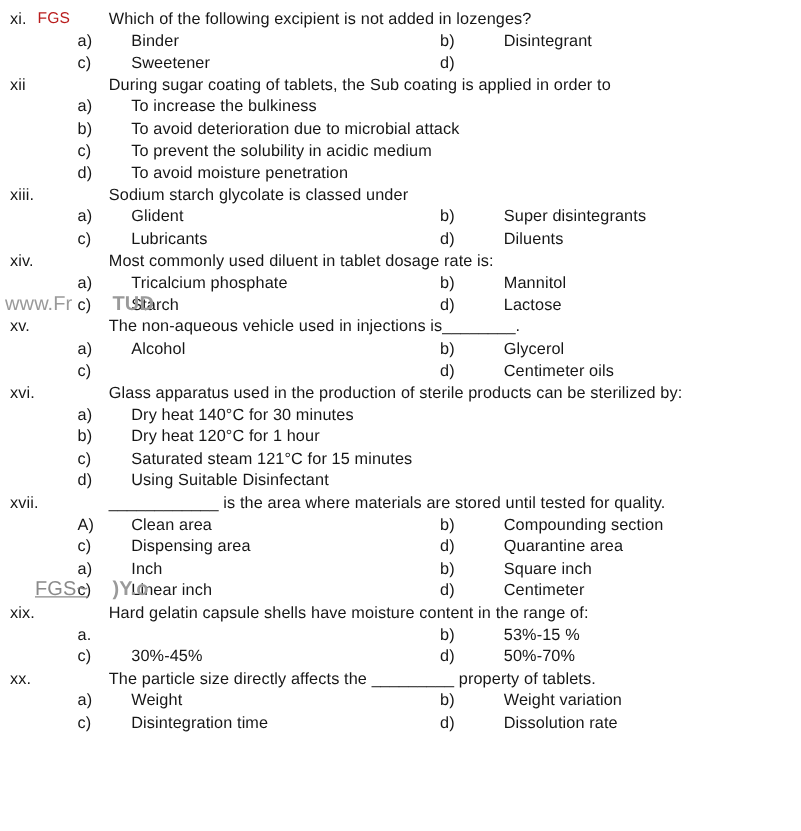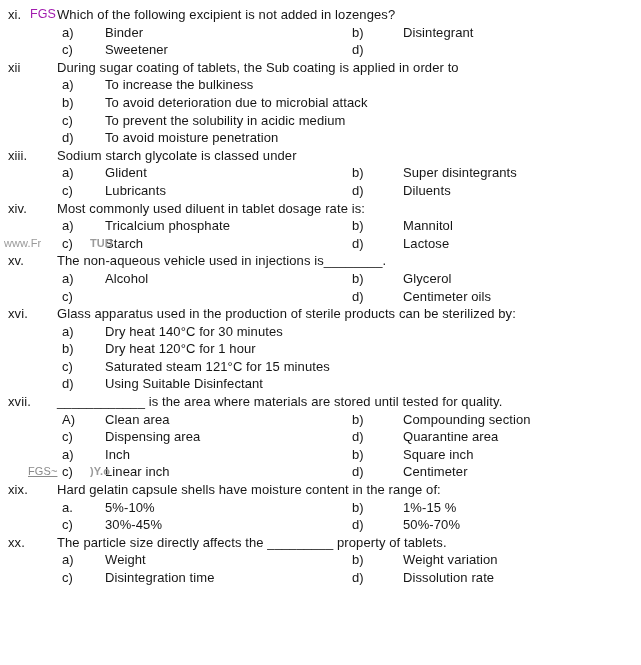--- a/index.html
+++ b/index.html
@@ -10,36 +10,36 @@
     font-family:"Liberation Sans", sans-serif;
     font-size:13px;
     color:#161616;
     line-height:17.6px;
     padding:6px 4px 0 8px;
     box-sizing:border-box;
     overflow:hidden;
     letter-spacing:0.1px;
   }
   .question{margin:0;}
-  .q-head{display:flex;position:relative;}
+  .q-head{display:flex;position:relative;gap:30px;}
   .q-num{flex:0 0 49px;width:49px;}
   .q-text{flex:1;}
   .options{margin-left:54px;}
   .options.grid{display:grid;grid-template-columns:290px 1fr;}
   .opt{display:flex;position:relative;}
   .opt-label{flex:0 0 43px;width:43px;}
   .options.grid .opt:nth-child(even) .opt-label{flex-basis:51px;width:51px;}
   .opt-text{flex:1;white-space:nowrap;}
   
   .artifact{
     position:absolute;top:1px;
-    color:#8c8c8c;font-size:11px;line-height:15px;
+    color:#8c8c8c;font-size:16px;line-height:15px;
     white-space:nowrap;pointer-events:none;
   }
-  .art-qxi{left:22px;top:1px;color:#a21caf;font-size:12.5px;}
+  .art-qxi{left:22px;top:1px;color:#b91c1c;font-size:12.5px;}
   .art-left-margin{left:-58px;color:#9a9a9a;}
   .art-after-label{left:28px;color:#9a9a9a;font-weight:bold;}
   .art-before-label{left:-34px;color:#8a8a8a;text-decoration:underline;}
 </style>
 </head>
 <body>
 
 <div class="page">
   <div id="questions">
       <div class="question">
@@ -234,25 +234,24 @@
         </div>
       </div>
       <div class="question">
         <div class="q-head">
           <span class="q-num">xix.</span>
           <span class="q-text">Hard gelatin capsule shells have moisture content in the range of:</span>
         </div>
         <div class="options grid">
           <div class="opt">
             <span class="opt-label">a.</span>
-            <span class="opt-text">5%-10%</span>
-          </div>
-          <div class="opt">
-            <span class="opt-label">b)</span>
-            <span class="opt-text">1%-15 %</span>
+          </div>
+          <div class="opt">
+            <span class="opt-label">b)</span>
+            <span class="opt-text">53%-15 %</span>
           </div>
           <div class="opt">
             <span class="opt-label">c)</span>
             <span class="opt-text">30%-45%</span>
           </div>
           <div class="opt">
             <span class="opt-label">d)</span>
             <span class="opt-text">50%-70%</span>
           </div>
         </div>

